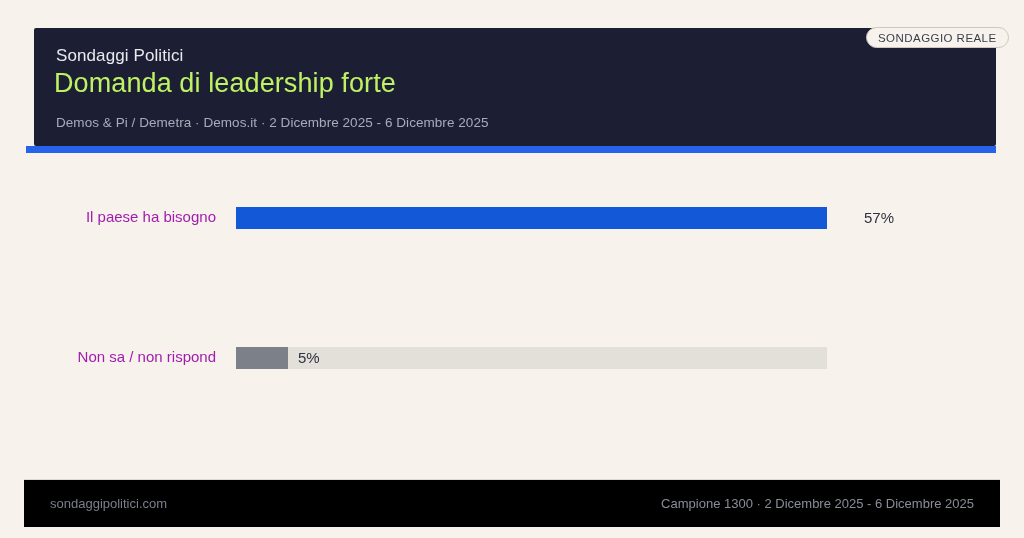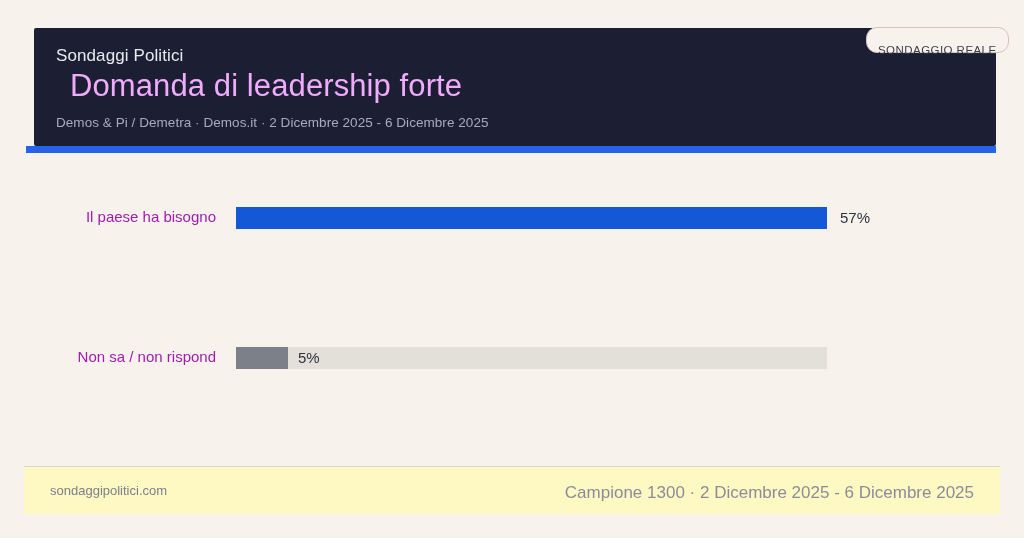--- a/index.html
+++ b/index.html
@@ -29,45 +29,45 @@
   #header-eyebrow {
     position: absolute;
     left: 22px;
     top: 18px;
     font-size: 17px;
     color: #e9e9ee;
     letter-spacing: 0.1px;
   }
   #header-title {
     position: absolute;
-    left: 36px;
+    left: 20px;
     top: 40px;
-    font-size: 31px;
-    color: #f0abfc;
+    font-size: 27px;
+    color: #bef264;
     letter-spacing: 0.1px;
     white-space: nowrap;
   }
   #header-meta {
     position: absolute;
     left: 22px;
     top: 87px;
     font-size: 13.5px;
     color: #a9abbc;
     letter-spacing: 0.05px;
     white-space: nowrap;
   }
 
   
   #real-badge {
     position: absolute;
     left: 866px;
     top: 27px;
     height: 21px;
     line-height: 21px;
-    padding: 12px 11px;
+    padding: 0 11px;
     border: 1px solid #cfc7bd;
     border-radius: 11px;
     background: #f7f2ec;
     color: #3a3d4e;
     font-size: 11.5px;
     letter-spacing: 0.45px;
     white-space: nowrap;
     box-sizing: border-box;
     z-index: 5;
   }
@@ -126,39 +126,39 @@
     top: 12px;
     font-size: 15px;
     color: #2f3240;
     white-space: nowrap;
   }
 
   
   #footer {
     position: absolute;
     left: 24px;
-    top: 466px;
+    top: 479px;
     width: 976px;
     height: 48px;
-    background: #fef9c3;
+    background: #000000;
     border-top: 1px solid #ddd8cf;
     box-sizing: border-box;
   }
   #footer-site {
     position: absolute;
     left: 26px;
     top: 16px;
     font-size: 13px;
     color: #7b7f8c;
   }
   #footer-sample {
     position: absolute;
     right: 26px;
     top: 16px;
-    font-size: 17px;
+    font-size: 13px;
     color: #8a8d99;
     white-space: nowrap;
   }
 </style>
 </head>
 <body>
 
 <div id="header-card">
   <div id="header-eyebrow">Sondaggi Politici</div>
   <div id="header-title">Domanda di leadership forte</div>
@@ -167,21 +167,21 @@
 <div id="real-badge">SONDAGGIO REALE</div>
 <div id="accent-bar"></div>
 
 <div id="chart-area">
 
   <div class="bar-row" style="top:11px;">
     <div class="bar-label">Il paese ha bisogno</div>
     <div class="bar-track">
       <div class="bar-fill" id="fill0" style="width: 591px; background: rgb(19, 88, 214);"></div>
     </div>
-    <div class="bar-value" id="val0" style="left: 840px;">57%</div>
+    <div class="bar-value" id="val0" style="left: 864px;">57%</div>
   </div>
 
 
   <div class="bar-row" style="top:151px;">
     <div class="bar-label">Non sa / non rispond</div>
     <div class="bar-track">
       <div class="bar-fill" id="fill2" style="width: 52px; background: rgb(123, 128, 137);"></div>
     </div>
     <div class="bar-value" id="val2" style="left: 298px;">5%</div>
   </div>

